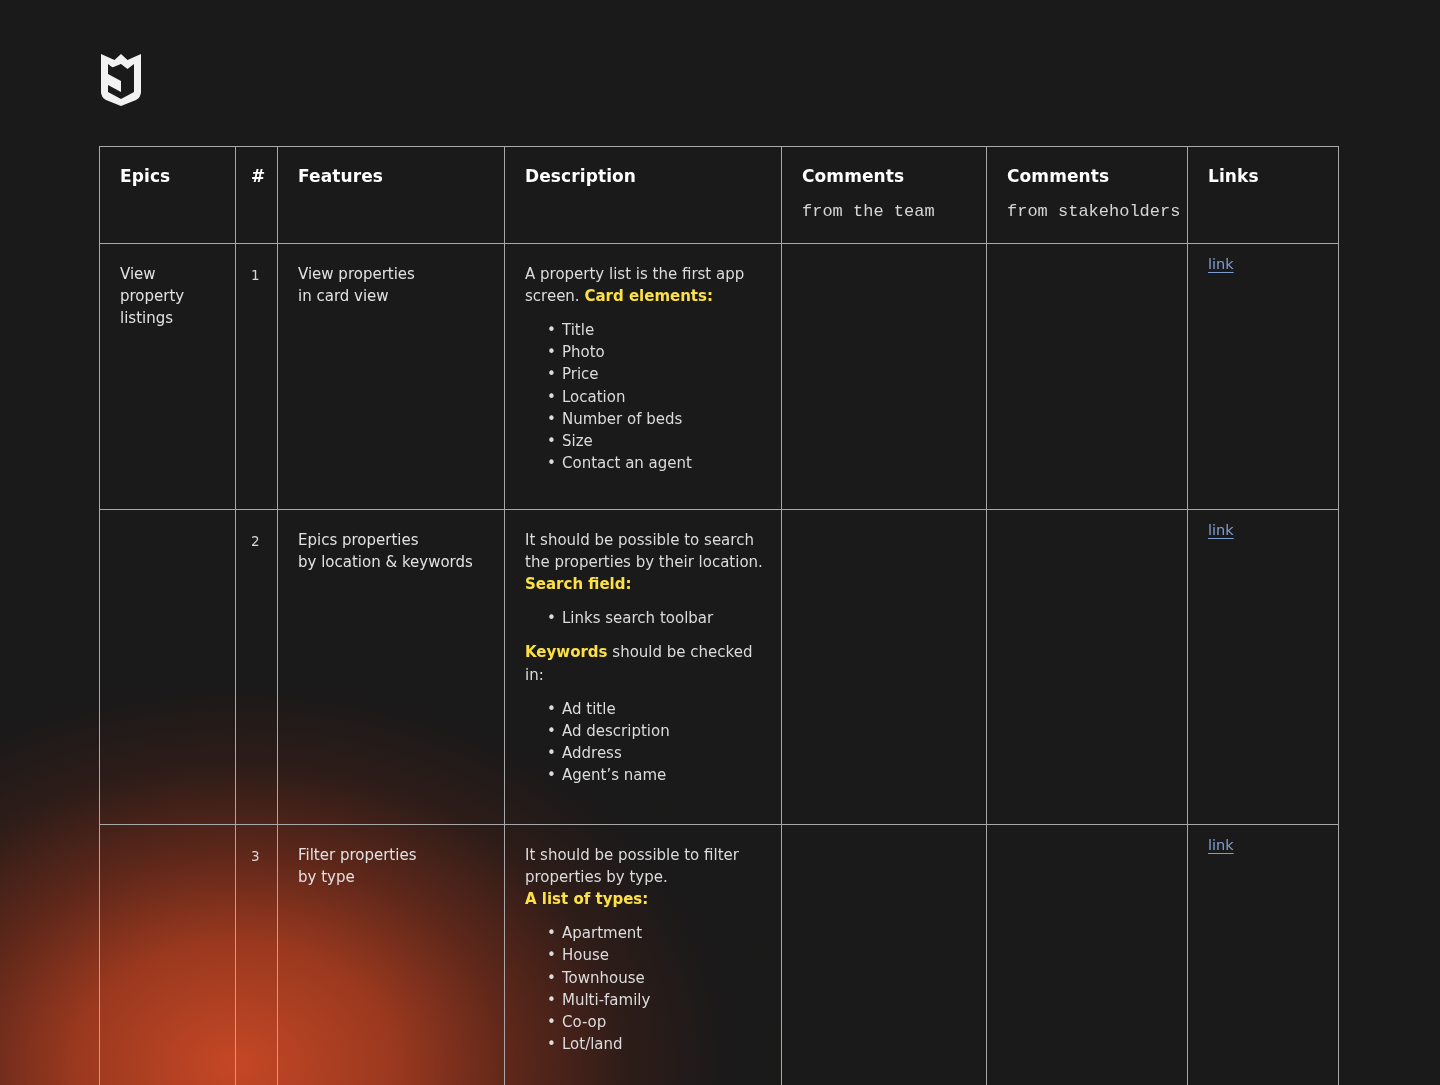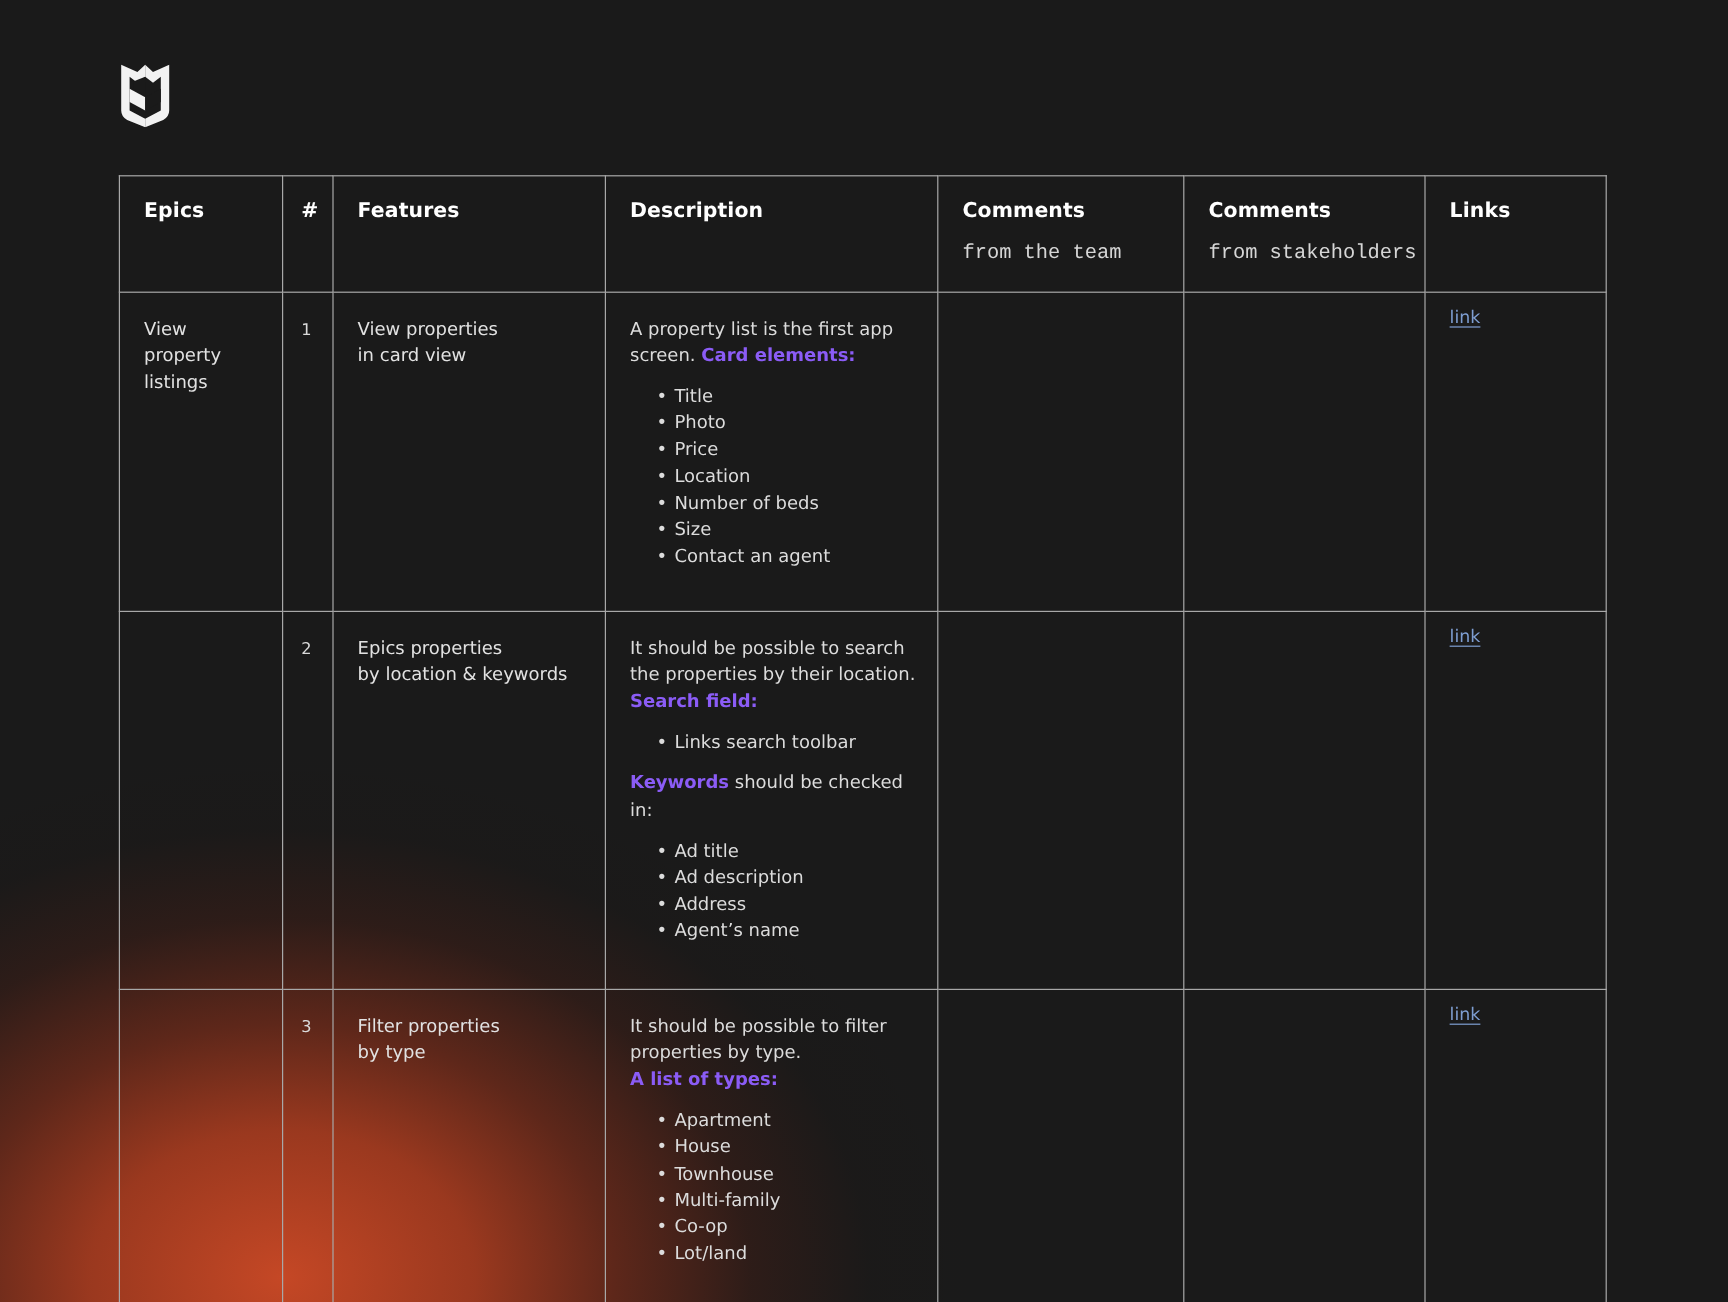--- a/index.html
+++ b/index.html
@@ -117,21 +117,21 @@
   td.desc-cell { color: #dcdcdc; }
   td.links-cell { padding-top: 9px; }
 
   .cell-line { display: block; }
 
   .desc-para {
     margin: 0;
     color: #dcdcdc;
   }
   .desc-para b, .bold-lead {
-    color: #8b5cf6;
+    color: #fde047;
     font-weight: bold;
   }
   .bullet-list {
     margin: 12px;
     padding: 0;
     list-style: none;
   }
   .bullet-list li {
     position: relative;
     padding-left: 25px;

